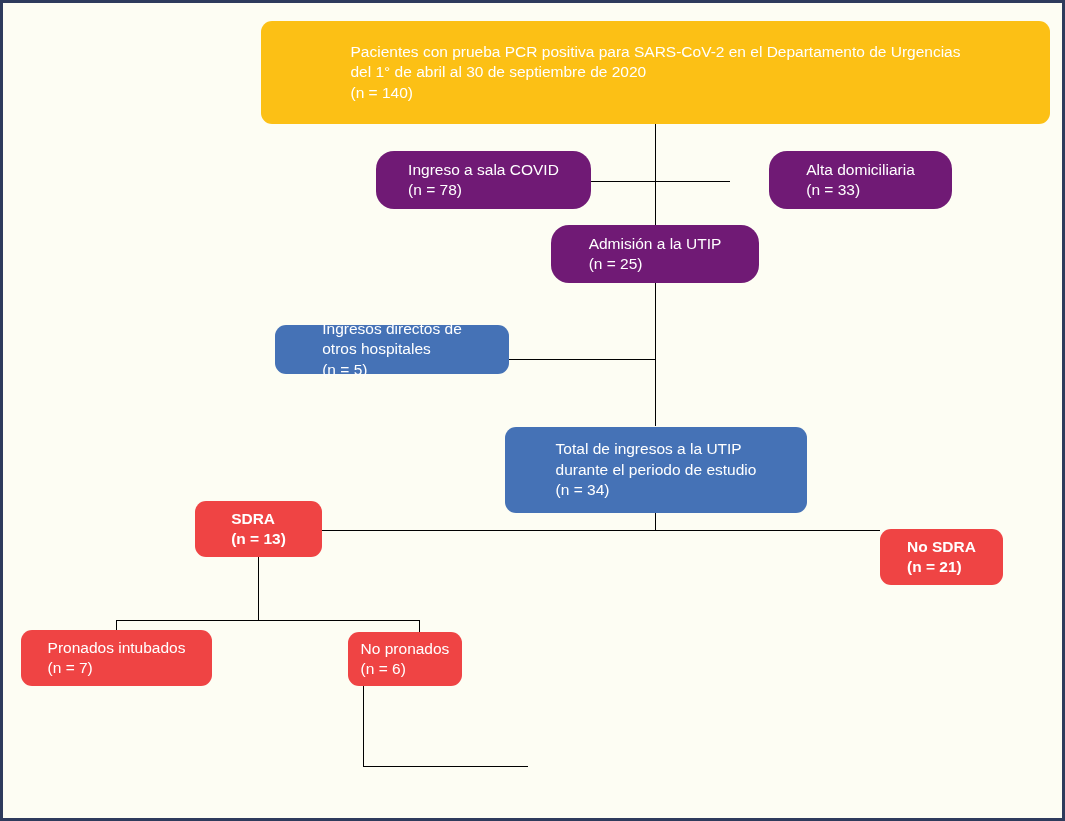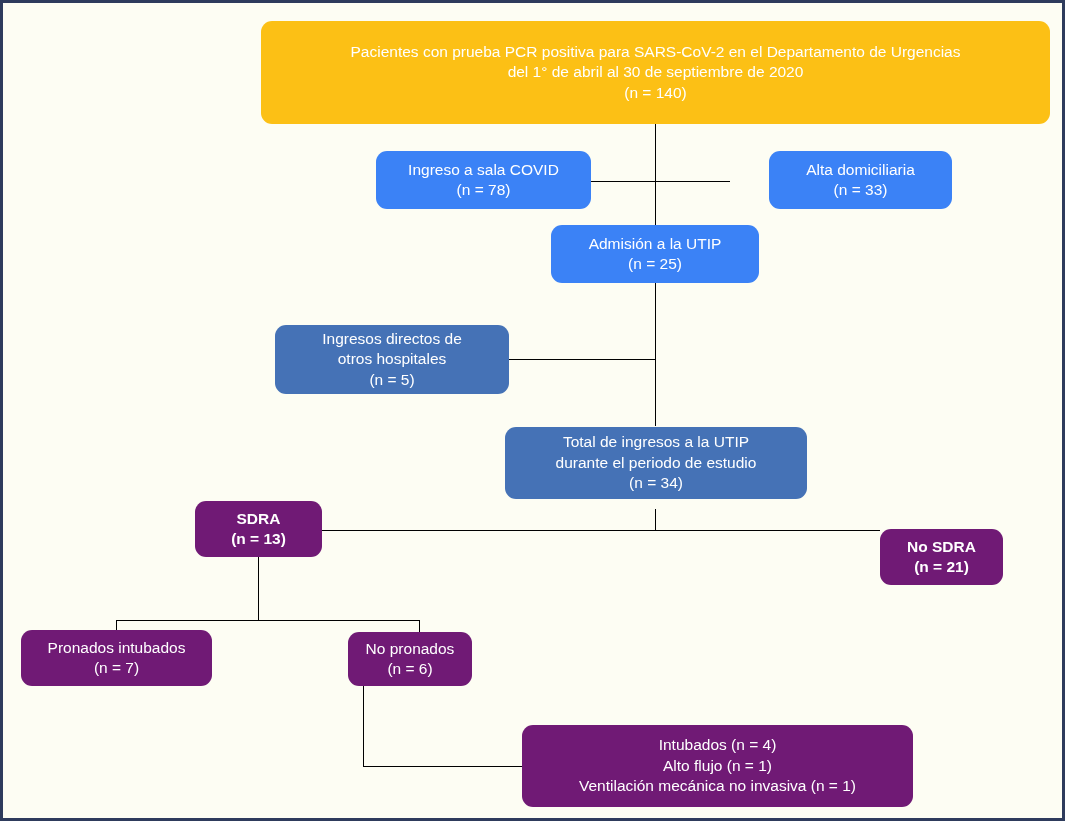--- a/index.html
+++ b/index.html
@@ -15,35 +15,34 @@
     border: 3px solid #2e3b5c;
     box-sizing: border-box;
     overflow: hidden;
     font-family: "Liberation Sans", sans-serif;
   }
   .node {
     position: absolute;
     display: flex;
     align-items: center;
     justify-content: center;
-    text-align: center;
     color: #ffffff;
     font-size: 15.5px;
     line-height: 1.32;
     border-radius: 11px;
     box-sizing: border-box;
     padding: 4px 8px;
     z-index: 3;
     white-space: pre-line;
   }
   .node.bold { font-weight: bold; }
   .node.yellow { background: #fcc015; }
-  .node.green  { background: #3b82f6; }
+  .node.green  { background: #701a75; border-radius: 18px; }
   .node.blue   { background: #4572b6; }
-  .node.orange { background: #701a75; }
+  .node.orange { background: #ef4444; }
 
   .conn {
     position: absolute;
     z-index: 1;
   }
   .conn.h { height: 0; border-top: 1.5px solid; }
   .conn.v { width: 0;  border-left: 1.5px solid; }
   .c-green  { border-color: #6f9f4b; }
   .c-blue   { border-color: #4572b6; }
   .c-orange { border-color: #e8833b; }
@@ -85,37 +84,34 @@
 
   <div class="node green" style="left:373px; top:148px; width:215px; height:58px;">Ingreso a sala COVID
 (n = 78)</div>
 
   <div class="node green" style="left:766px; top:148px; width:183px; height:58px;">Alta domiciliaria
 (n = 33)</div>
 
   <div class="node green" style="left:548px; top:222px; width:208px; height:58px;">Admisión a la UTIP
 (n = 25)</div>
 
-  <div class="node blue" style="left:272px; top:322px; width:234px; height:69px;">Ingresos directos de
+  <div class="node blue" style="left:272px; top:322px; width:234px; height:49px;">Ingresos directos de
 otros hospitales
 (n = 5)</div>
 
-  <div class="node blue" style="left:502px; top:424px; width:302px; height:72px;">Total de ingresos a la UTIP
+  <div class="node blue" style="left:502px; top:424px; width:302px; height:86px;">Total de ingresos a la UTIP
 durante el periodo de estudio
 (n = 34)</div>
 
   <div class="node orange bold" style="left:192px; top:498px; width:127px; height:56px;">SDRA
 (n = 13)</div>
 
   <div class="node orange bold" style="left:877px; top:498px; width:123px; height:56px;margin-top:28px;">No SDRA
 (n = 21)</div>
 
   <div class="node orange" style="left:18px; top:627px; width:191px; height:56px;">Pronados intubados
 (n = 7)</div>
 
-  <div class="node orange" style="left:345px; top:629px; width:124px; height:54px;">No pronados
+  <div class="node orange" style="left:345px; top:629px; width:114px; height:54px;">No pronados
 (n = 6)</div>
 
-  <div class="node orange" style="left:519px; top:722px; width:391px; height:82px;">Intubados (n = 4)
-Alto flujo (n = 1)
-Ventilación mecánica no invasiva (n = 1)</div>
 
 </div>
 
 </body></html>

